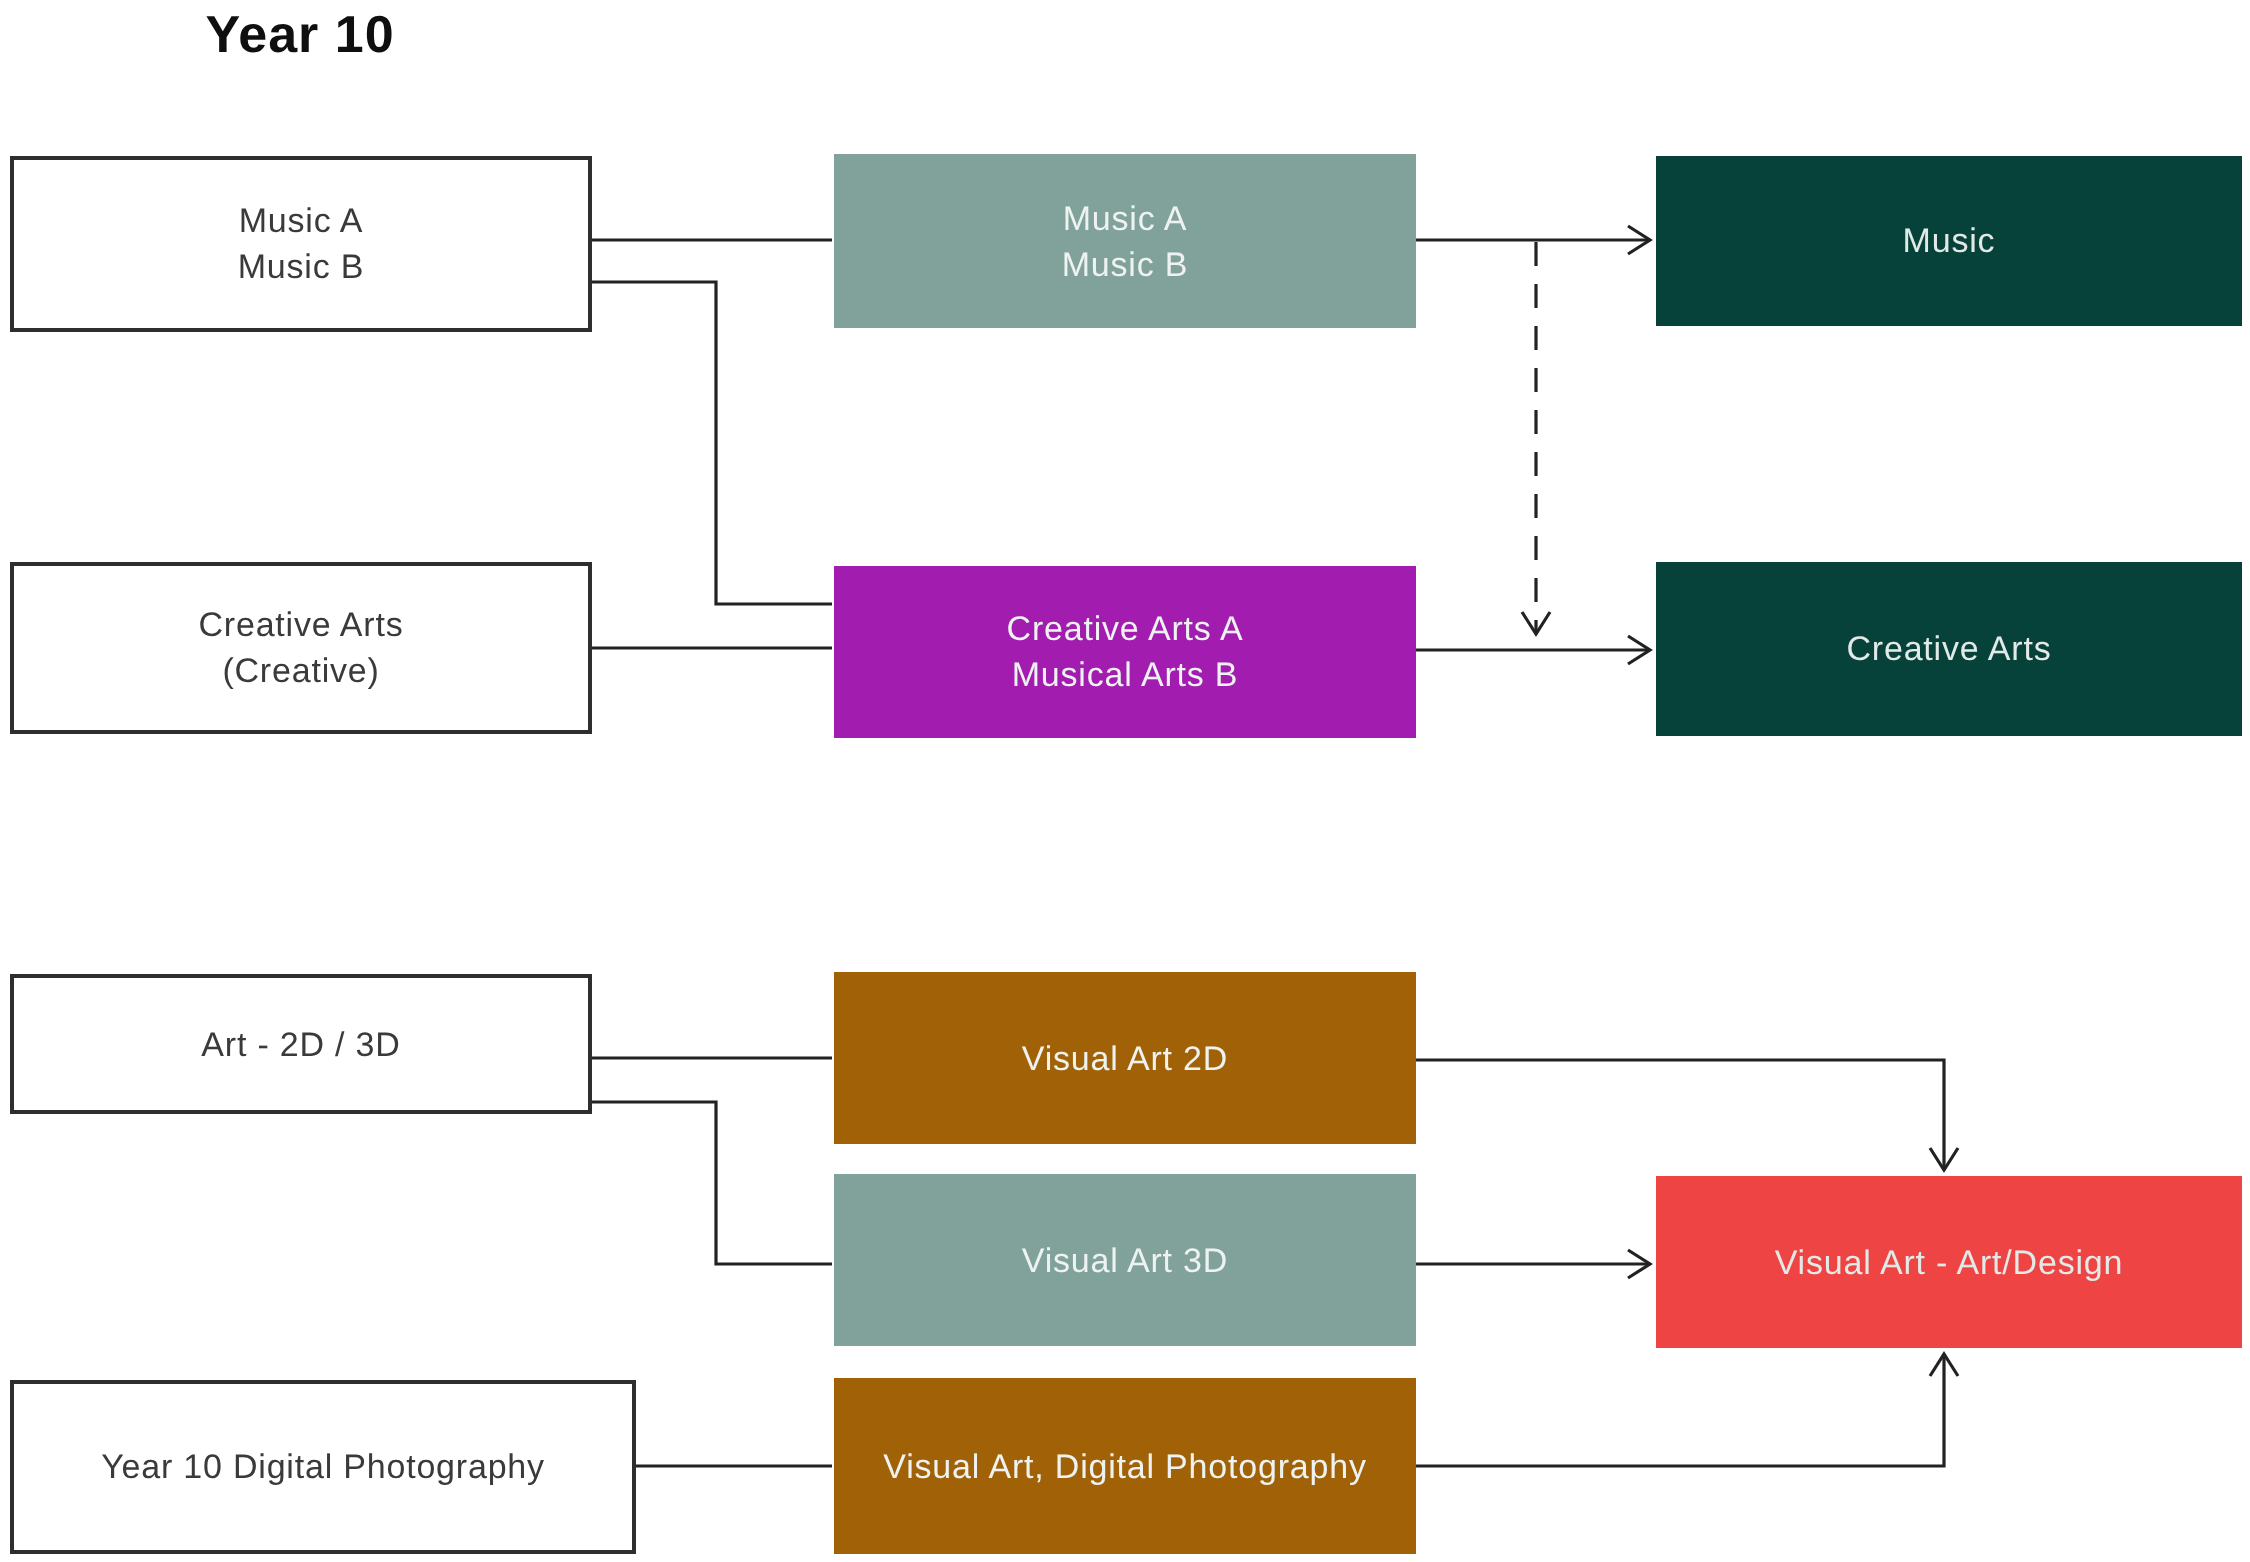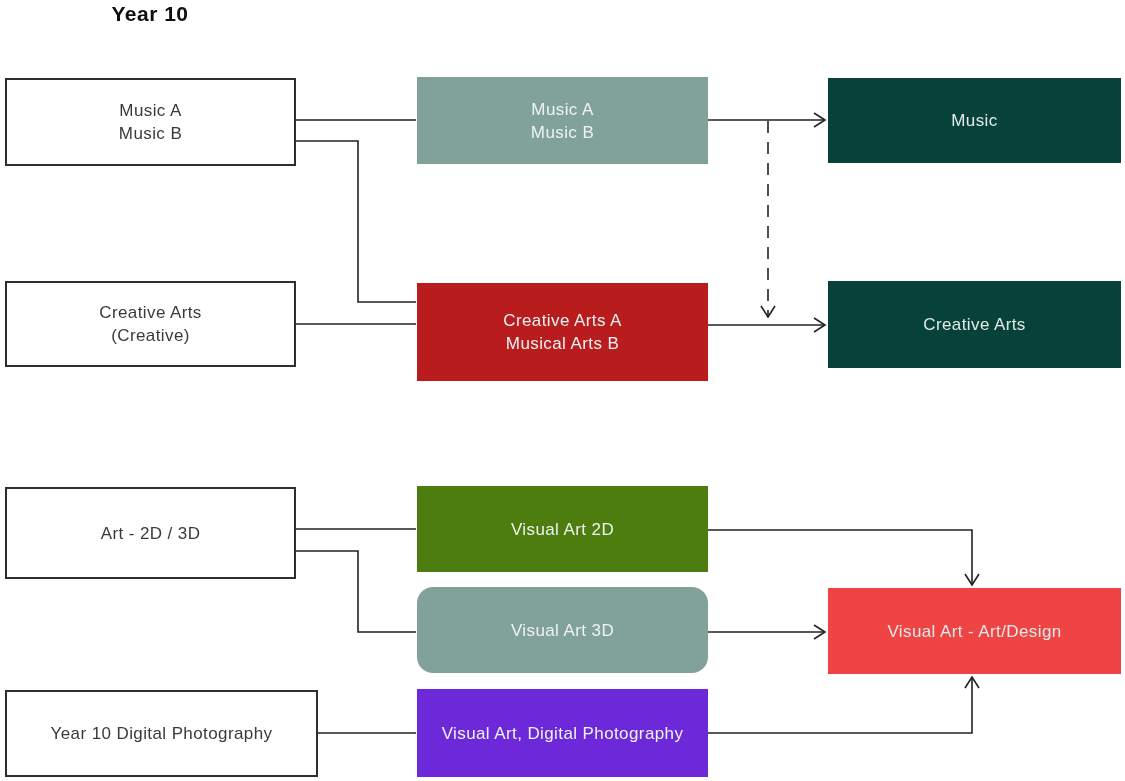--- a/index.html
+++ b/index.html
@@ -2,21 +2,21 @@
 <html><head>
 <meta charset="utf-8">
 <style>
   html,body{margin:0;padding:0;background:#fff;overflow:hidden;}
   .canvas{
     position:relative;width:1125px;height:781px;background:#ffffff;
     font-family:"Liberation Sans","DejaVu Sans",sans-serif;
   }
   .col-header{
     position:absolute;top:2px;width:240px;text-align:center;
-    font-size:21px;font-weight:bold;letter-spacing:0.5px;
+    font-size:26px;font-weight:bold;letter-spacing:0.5px;
   }
   #connectors{position:absolute;left:0;top:0;width:1125px;height:781px;}
   .node{
     position:absolute;display:flex;flex-direction:column;justify-content:center;
     align-items:center;text-align:center;font-size:17px;letter-spacing:0.4px;
     line-height:23px;box-sizing:border-box;
   }
   .node.year10{background:#ffffff;border:2px solid #2e2e2e;color:#3a3a3a;}
   .node.stage1{color:#eef3f1;}
   .node.stage2{color:#e2eae7;}
@@ -52,41 +52,41 @@
 
   <div id="nodes">
       <div class="node year10" style="left: 5px; top: 78px; width: 291px; height: 88px;">
         <span>Music A</span>
         <span>Music B</span>
       </div>
       <div class="node year10" style="left: 5px; top: 281px; width: 291px; height: 86px;">
         <span>Creative Arts</span>
         <span>(Creative)</span>
       </div>
-      <div class="node year10" style="left: 5px; top: 487px; width: 291px; height: 92px;">
+      <div class="node year10" style="left: 5px; top: 487px; width: 291px; height: 70px;">
         <span>Art - 2D / 3D</span>
       </div>
       <div class="node year10" style="left: 5px; top: 690px; width: 313px; height: 87px;">
         <span>Year 10 Digital Photography</span>
       </div>
       <div class="node stage1" style="left: 417px; top: 77px; width: 291px; height: 87px; background: rgb(128, 162, 154);">
         <span>Music A</span>
         <span>Music B</span>
       </div>
-      <div class="node stage1" style="left: 417px; top: 283px; width: 291px; height: 98px; background: #b91c1c;">
+      <div class="node stage1" style="left: 417px; top: 283px; width: 291px; height: 86px; background: #a21caf;">
         <span>Creative Arts A</span>
         <span>Musical Arts B</span>
       </div>
-      <div class="node stage1" style="left: 417px; top: 486px; width: 291px; height: 86px; background: #4d7c0f;">
+      <div class="node stage1" style="left: 417px; top: 486px; width: 291px; height: 86px; background: #a16207;">
         <span>Visual Art 2D</span>
       </div>
-      <div class="node stage1" style="left: 417px; top: 587px; width: 291px; height: 86px; background: rgb(128, 162, 154); border-radius: 16px;">
+      <div class="node stage1" style="left: 417px; top: 587px; width: 291px; height: 86px; background: rgb(128, 162, 154);">
         <span>Visual Art 3D</span>
       </div>
-      <div class="node stage1" style="left: 417px; top: 689px; width: 291px; height: 88px; background: #6d28d9;">
+      <div class="node stage1" style="left: 417px; top: 689px; width: 291px; height: 88px; background: #a16207;">
         <span>Visual Art, Digital Photography</span>
       </div>
       <div class="node stage2" style="left: 828px; top: 78px; width: 293px; height: 85px; background: rgb(7, 66, 58);">
         <span>Music</span>
       </div>
       <div class="node stage2" style="left: 828px; top: 281px; width: 293px; height: 87px; background: rgb(7, 66, 58);">
         <span>Creative Arts</span>
       </div>
       <div class="node stage2" style="left: 828px; top: 588px; width: 293px; height: 86px; background: #ef4444;">
         <span>Visual Art - Art/Design</span>

